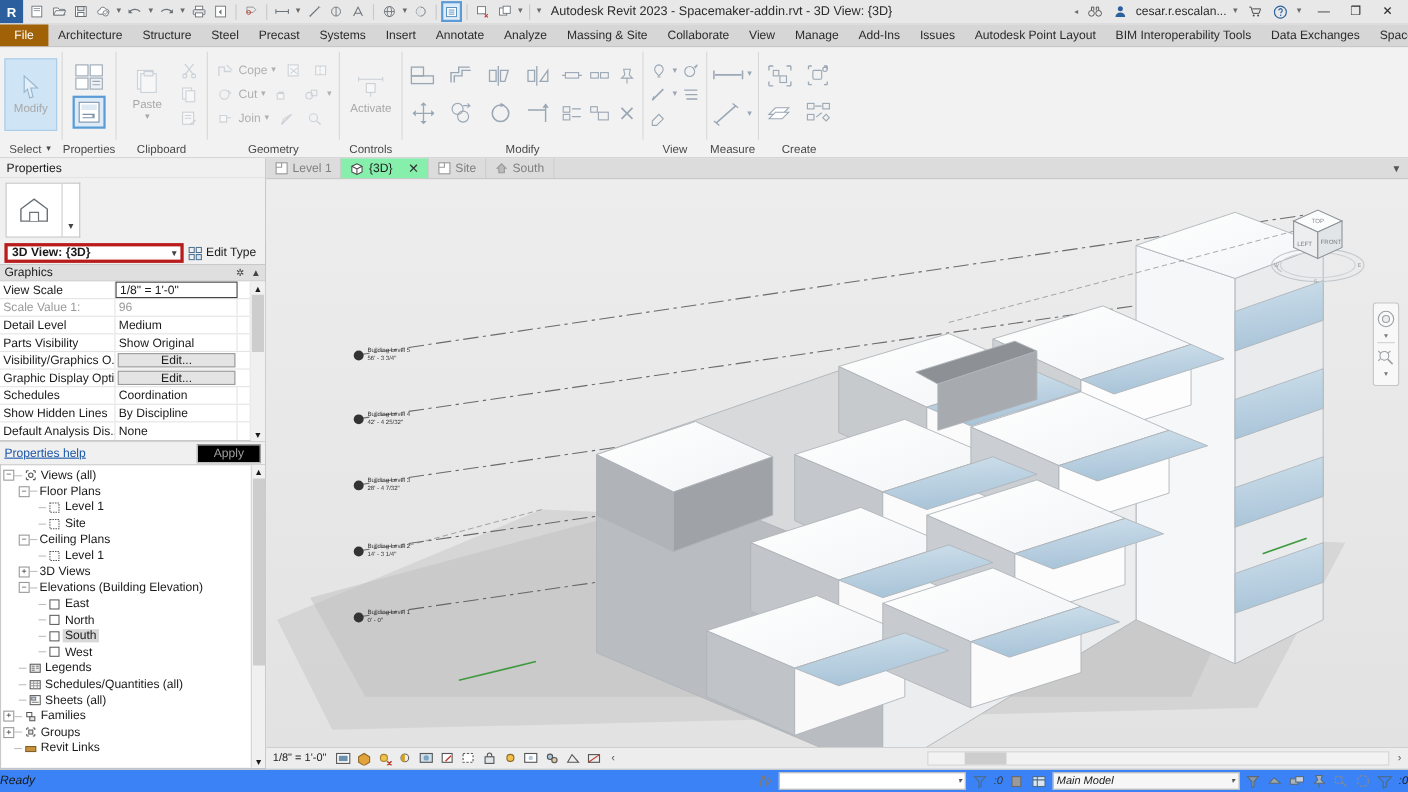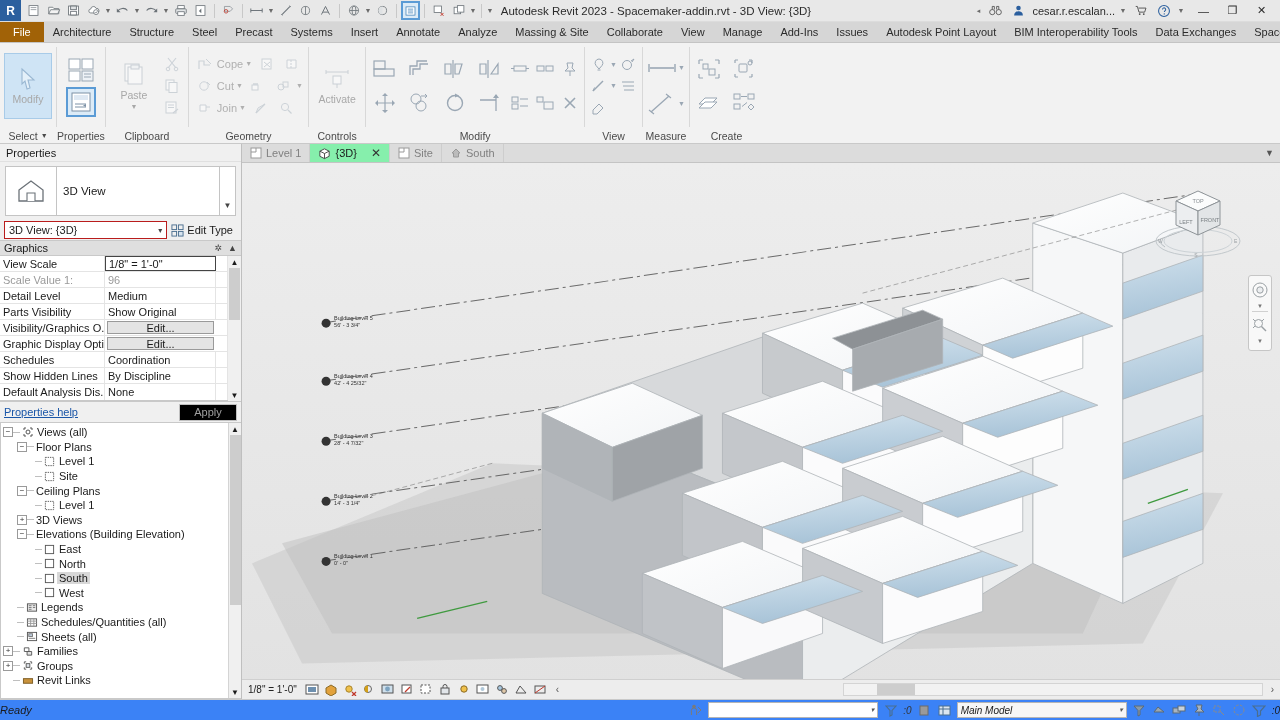--- a/index.html
+++ b/index.html
@@ -102,22 +102,22 @@
     width: 52px; background: #fff; border: 1px solid #c4c4c4;
     display: flex; align-items: center; justify-content: center;
   }
   .ts-name {
     flex: 1; background: #fff; border: 1px solid #c4c4c4; border-left: none;
     display: flex; align-items: center; padding: 0 6px; font-size: 11.5px;
   }
   .ts-caret { width: 16px; display: flex; align-items: flex-end; justify-content: center; padding-bottom: 5px; font-size: 8px; color: #444; background: #fff; border: 1px solid #c4c4c4; border-left: none; }
   .type-row { height: 20px; display: flex; align-items: center; gap: 4px; padding: 0 4px; }
   .type-combo {
-    flex: 1; height: 18px; background: #fff; border: 1px solid #b91c1c;
-    display: flex; align-items: center; padding: 0 4px; font-size: 11px;
+    flex: 1; height: 18px; background: #fff; border: 3px solid #b91c1c;
+    display: flex; align-items: center; padding: 0 4px; font-size: 11px; font-weight: bold;
   }
   .type-combo .cv { flex: 1; }
   .edit-type { display: flex; align-items: center; gap: 3px; font-size: 11px; padding-right: 4px; }
 
   .prop-header {
     height: 16px; background: #dfdfdf; display: flex; align-items: center;
     padding: 0 4px; font-size: 11px; border-top: 1px solid #c9c9c9; border-bottom: 1px solid #c9c9c9;
   }
   .prop-header .ph-right { margin-left: auto; display: flex; gap: 6px; font-size: 9px; color: #444; }
   .prop-table { background: #fff; border-bottom: 1px solid #c9c9c9; position: relative; }
@@ -824,21 +824,20 @@
 
       <div class="palette-title">Properties</div>
 
       <div class="type-selector">
         <div class="ts-preview">
           <svg width="30" height="28" viewBox="0 0 30 28">
               <path d="M3 13L15 4l12 9v11H3z" fill="#fff" stroke="#6b7278" stroke-width="1.3"></path>
               <path d="M11 24v-8h8v8" fill="#fff" stroke="#6b7278" stroke-width="1.1"></path>
             </svg>
         </div>
-        <div class="ts-name">3D View</div>
         <div class="ts-caret">▼</div>
       </div>
 
       <div class="type-row">
         <div class="type-combo">
           <span class="cv">3D View: {3D}</span>
           <span style="font-size:8px;color:#444">▾</span>
         </div>
         <div class="edit-type">
           <span>

